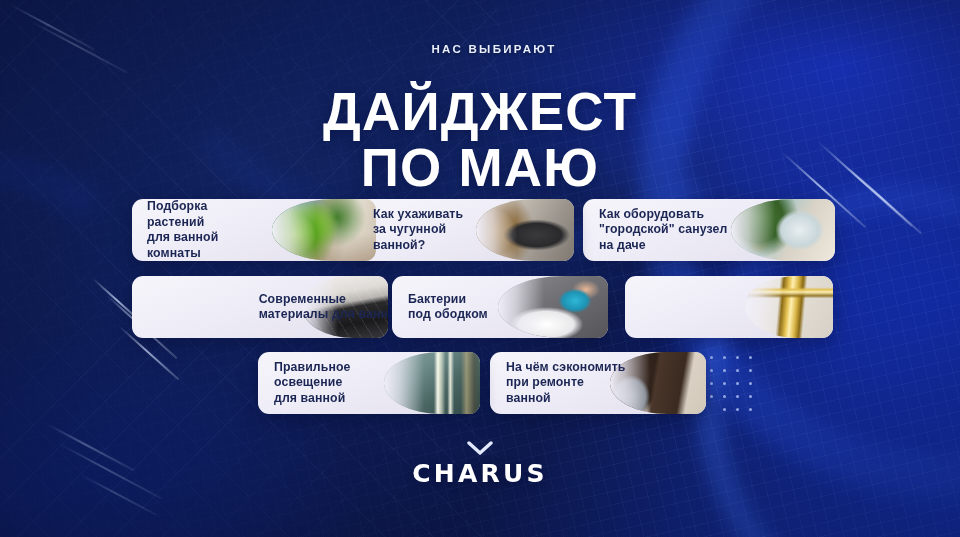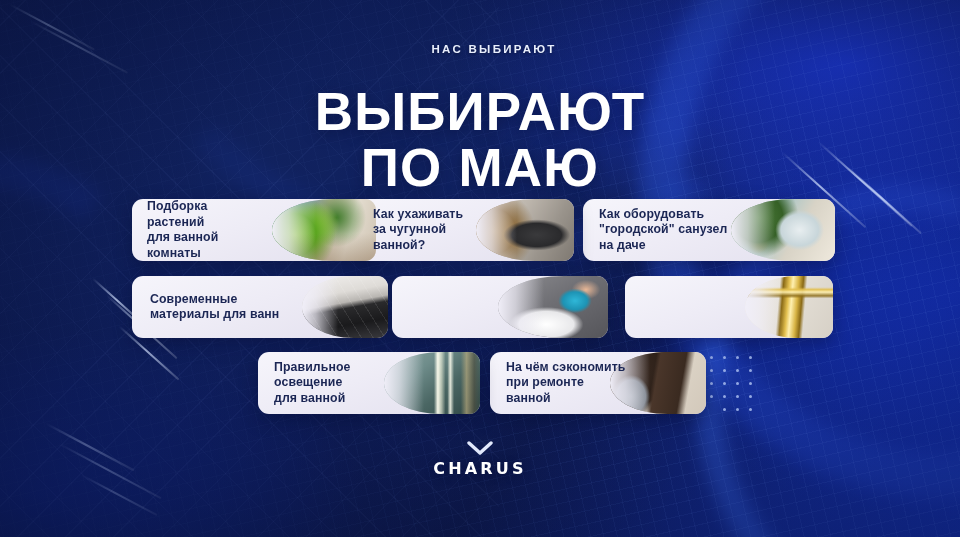--- a/index.html
+++ b/index.html
@@ -117,21 +117,21 @@
   }
   .mask-round { border-top-left-radius:60% 50%; border-bottom-left-radius:60% 50%; }
 
   
   .chev {
     position:absolute; left:0; width:960px; top:438px; text-align:center;
     color:#dfe7fb; font-size:22px; line-height:22px; font-weight:bold;
   }
   .logo {
     position:absolute; left:0; width:960px; top:459px; text-align:center;
-    color:#ffffff; font-weight:bold; font-size:16px; letter-spacing:3.2px;
+    color:#ffffff; font-weight:bold; font-size:25px; letter-spacing:3.2px;
     font-family:"DejaVu Sans", sans-serif;
     text-shadow:0 2px 8px rgba(4,10,50,.5);
   }
 </style>
 </head>
 <body>
 
 <div id="stage">
 
   <div class="bg-base"></div>
@@ -184,21 +184,21 @@
       <i style="left:39px; top:39px;"></i>
     <i style="left:13px; top:52px;"></i>
       <i style="left:26px; top:52px;"></i>
       <i style="left:39px; top:52px;"></i>
   </div>
 
   <div class="kicker">
     <div>НАС ВЫБИРАЮТ</div>
   </div>
   <div class="title">
-    <span>ВЫБИРАЮТ</span>
+    <span>ДАЙДЖЕСТ</span>
     <span class="l2">ПО МАЮ</span>
   </div>
 
   <div class="card" style="left:132px; top:199px; width:244px; height:62px;">
     <div class="ctext" style="padding-left:15px; max-width:134px;">Подборка растений
 для ванной комнаты</div>
     <div class="cimg mask-round" style="width:104px;">
       <div class="inner" style="background:
            radial-gradient(circle at 22% 58%, #8ec63f 0%, #5aa51f 24%, rgba(90,165,31,0) 46%),
            radial-gradient(circle at 42% 42%, #a9d94f 0%, rgba(169,217,79,0) 34%),
@@ -226,32 +226,34 @@
     <div class="ctext" style="padding-left:15px; max-width:140px;">Как ухаживать
 за чугунной ванной?</div>
     <div class="cimg mask-round" style="width:98px;">
       <div class="inner" style="background:
            radial-gradient(ellipse 46% 34% at 62% 58%, #3a3a3c 0%, #2a2a2c 55%, rgba(42,42,44,0) 74%),
            radial-gradient(circle at 18% 52%, #a9854e 0%, #8a6a3c 26%, rgba(138,106,60,0) 48%),
            linear-gradient(120deg,#d9d4cc 0%, #bdb6ad 40%, #9a948c 70%, #7e7871 100%);"></div>
     </div>
   </div>
 
-  <div class="card" style="left:132px; top:276px; width:256px; height:62px;">
+  <div class="card" style="left:132px; top:276px; width:256px; height:62px;justify-content:flex-end;">
     <div class="ctext" style="padding-left:18px; max-width:164px;">Современные
 материалы для ванн</div>
     <div class="cimg mask-round" style="width:86px;">
       <div class="inner" style="background:
            linear-gradient(170deg,#f2f0ee 0%, #dedbd7 30%, #b8b5b1 44%, #2a2a2c 52%, #1a1a1c 74%, #3a3a3e 100%);"></div>
       <div class="inner" style="background:
            repeating-linear-gradient(58deg, rgba(255,255,255,.09) 0 1px, transparent 1px 10px);"></div>
     </div>
   </div>
 
   <div class="card" style="left:392px; top:276px; width:216px; height:62px;">
+    <div class="ctext" style="padding-left:16px; max-width:120px;">Бактерии
+под ободком</div>
     <div class="cimg mask-round" style="width:110px;">
       <div class="inner" style="background:
            radial-gradient(ellipse 48% 40% at 44% 78%, #ffffff 0%, #e8e8ea 52%, rgba(232,232,234,0) 70%),
            radial-gradient(ellipse 20% 26% at 70% 40%, #2fb7d8 0%, #1d93b4 55%, rgba(29,147,180,0) 76%),
            radial-gradient(ellipse 18% 22% at 80% 22%, #e8b796 0%, rgba(232,183,150,0) 72%),
            linear-gradient(150deg,#8e8e92 0%, #6f6f74 45%, #55555a 100%);"></div>
     </div>
   </div>
 
   <div class="card" style="left:625px; top:276px; width:208px; height:62px;">

